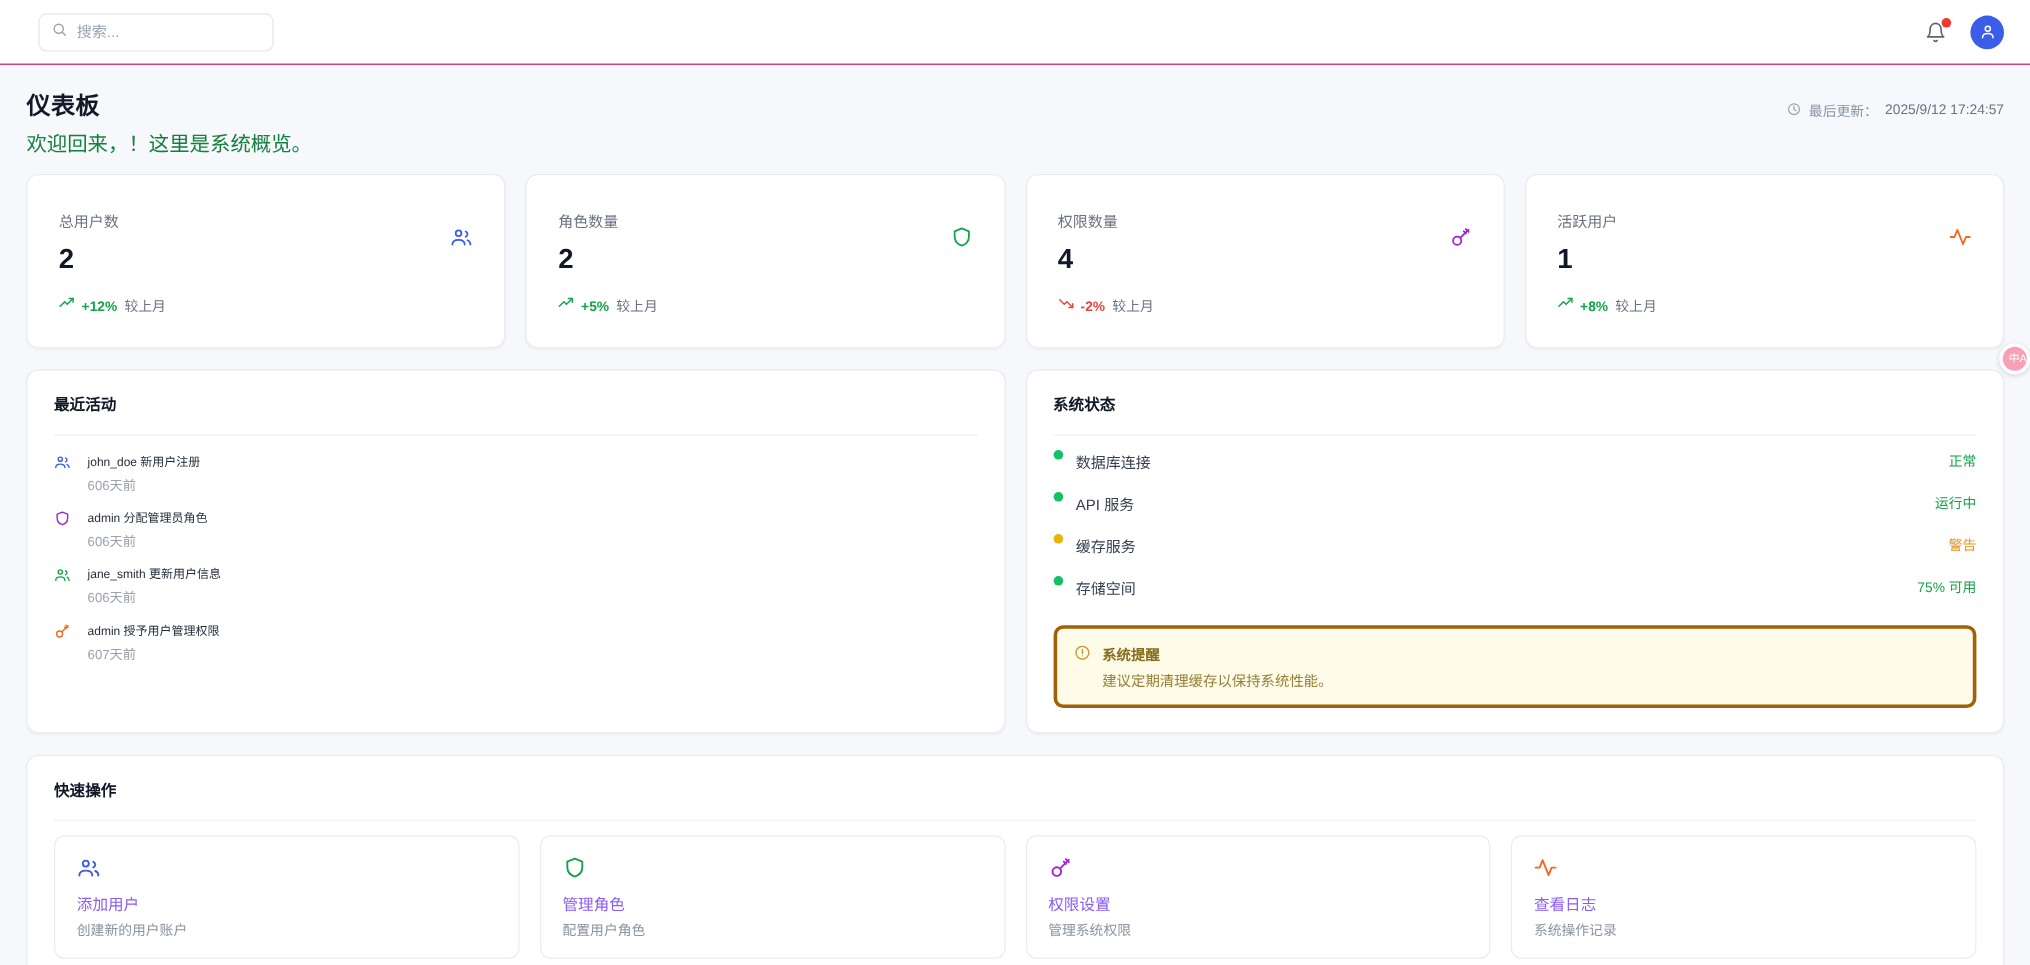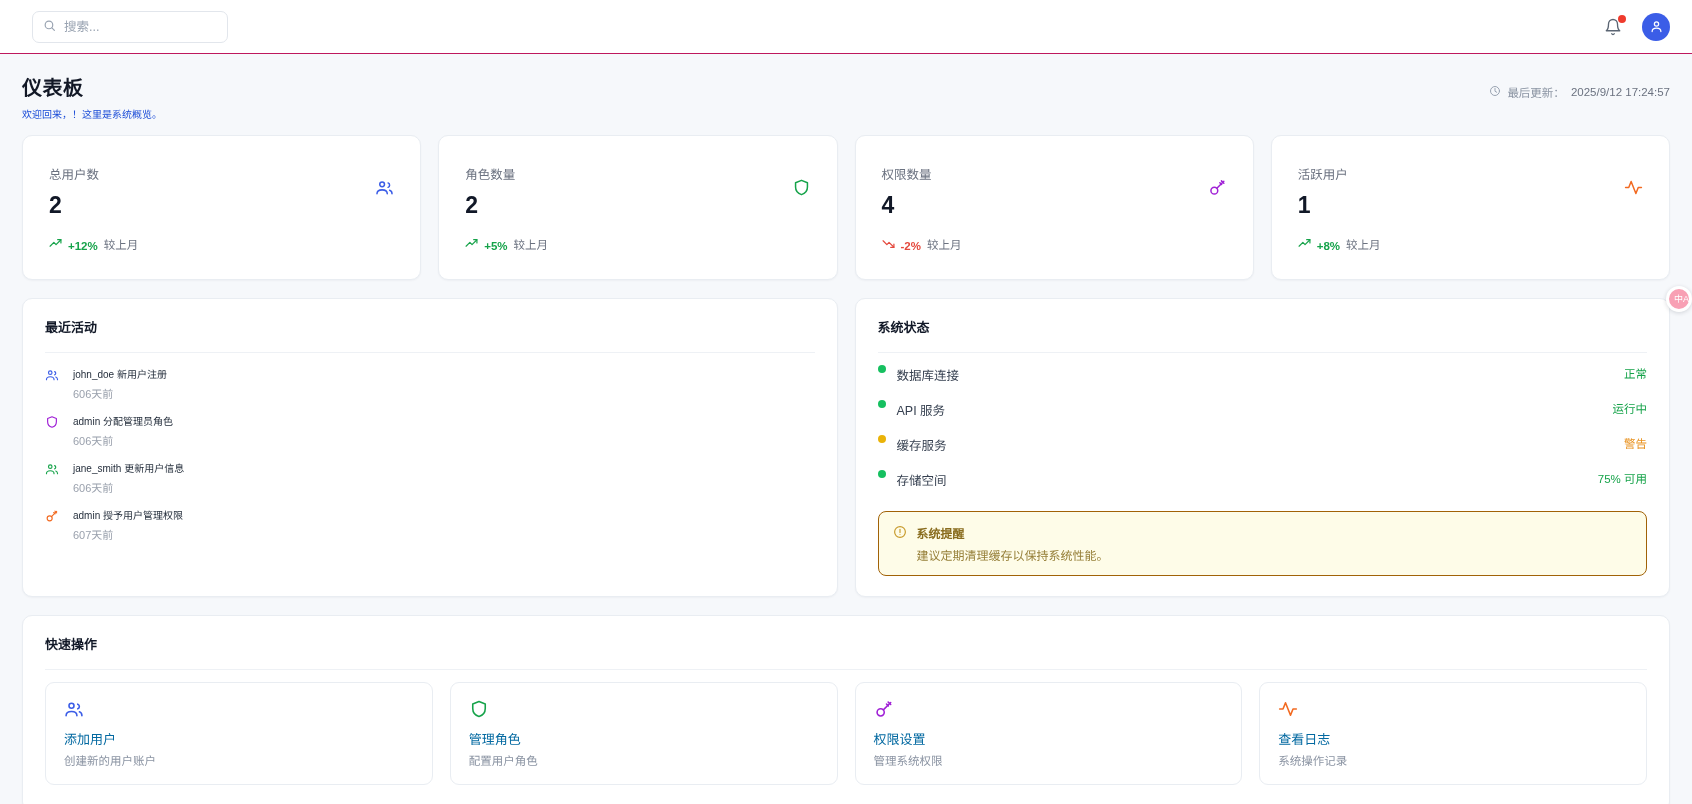--- a/index.html
+++ b/index.html
@@ -46,21 +46,21 @@
     background: #3b5de7; display: flex; align-items: center; justify-content: center;
     cursor: pointer;
   }
 
   
   .page-head {
     padding: 18px 22px 14px 22px;
     display: flex; align-items: flex-start;
   }
   .page-title { font-size: 20px; font-weight: 700; color: #121826; letter-spacing: .5px; }
-  .page-sub { font-size: 10px; color: #1d4ed8; margin-top: 5px; }
+  .page-sub { font-size: 17px; color: #15803d; margin-top: 5px; }
   .updated {
     margin-left: auto; display: flex; align-items: center; gap: 6px;
     font-size: 11.5px; color: #8b94a3; padding-top: 12px;
   }
   .updated .val { color: #6b7280; }
 
   
   .content { padding: 0 22px; }
   .stat-row { display: flex; gap: 17px; }
   .card {
@@ -92,34 +92,34 @@
   .activity-time { font-size: 11px; color: #9aa1ad; margin-top: 4px; }
 
   .status-panel { flex: 1 1 0; min-height: 248px; }
   .status-row { display: flex; align-items: flex-start; padding: 8px 0; }
   .dot { width: 8px; height: 8px; border-radius: 50%; margin-right: 11px; flex: 0 0 8px; }
   .status-name { font-size: 12.5px; color: #374151; }
   .status-val { margin-left: auto; font-size: 11.5px; font-weight: 500; }
 
   .notice {
     margin-top: 14px;
-    background: #fefce8; border: 1px solid #a16207; border-radius: 8px;
+    background: #fefce8; border: 3px solid #a16207; border-radius: 8px;
     padding: 12px 14px; display: flex; gap: 10px;
   }
   .notice-title { font-size: 12px; font-weight: 600; color: #8a6d1f; }
   .notice-body { font-size: 12px; color: #97803a; margin-top: 5px; }
 
   .quick-panel { margin-top: 18px; padding-bottom: 26px; }
   .quick-grid { display: flex; gap: 17px; margin-top: 12px; }
   .quick-card {
     flex: 1; border: 1px solid #e9edf2; border-radius: 9px;
     padding: 16px 18px 16px 18px; background: #fff; cursor: pointer;
   }
   .quick-ico { margin-bottom: 10px; height: 20px; }
-  .quick-label { font-size: 13px; color: #0369a1; }
+  .quick-label { font-size: 13px; color: #8b5cf6; }
   .quick-desc { font-size: 11.5px; color: #8b94a3; margin-top: 4px; }
 
   .translate-fab {
     position: absolute; right: 0px; top: 286px;
     width: 26px; height: 26px; border-radius: 50%;
     background: #f8a0b4; color: #fff;
     display: flex; align-items: center; justify-content: flex-end;
     font-size: 9px; line-height: 1; cursor: pointer;
     border: 3px solid #fff; box-shadow: 0 1px 4px rgba(16,24,40,.16);
   }

